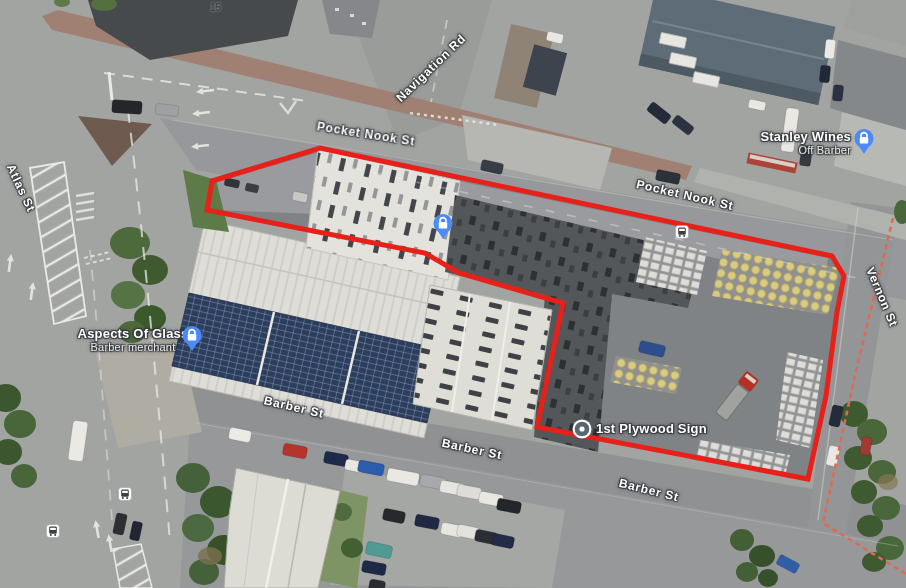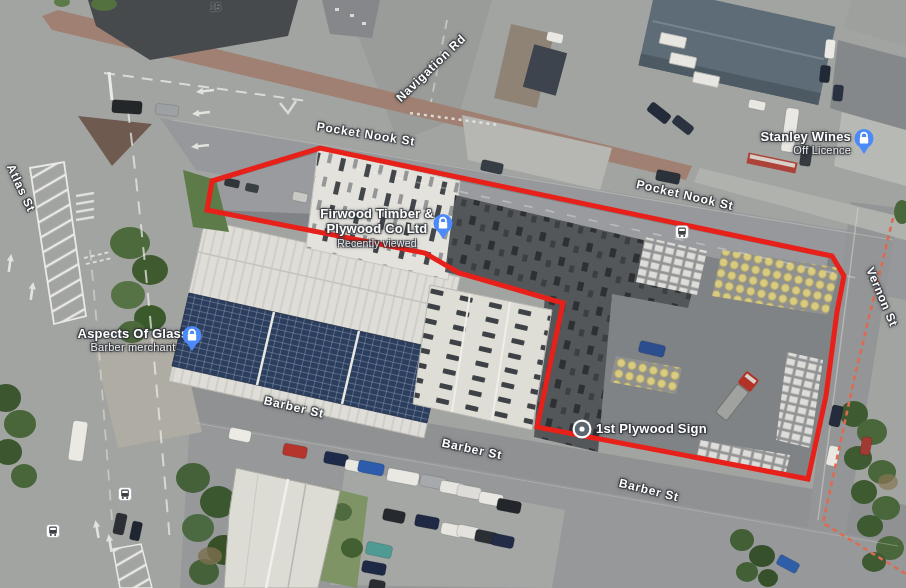--- a/index.html
+++ b/index.html
@@ -283,38 +283,33 @@
 <div class="lbl" style="left:366px;top:134px;transform:translate(-50%,-50%) rotate(9deg);">Pocket Nook St</div>
 <div class="lbl" style="left:685px;top:195px;transform:translate(-50%,-50%) rotate(13deg);">Pocket Nook St</div>
 <div class="lbl" style="left:21px;top:188px;transform:translate(-50%,-50%) rotate(65deg);">Atlas St</div>
 <div class="lbl" style="left:882px;top:297px;transform:translate(-50%,-50%) rotate(67deg);">Vernon St</div>
 <div class="lbl" style="left:294px;top:407px;transform:translate(-50%,-50%) rotate(13deg);">Barber St</div>
 <div class="lbl" style="left:472px;top:449px;transform:translate(-50%,-50%) rotate(12deg);">Barber St</div>
 <div class="lbl" style="left:649px;top:490px;transform:translate(-50%,-50%) rotate(14deg);">Barber St</div>
 
 <div class="place" style="left:851px;top:143px;transform:translate(-100%,-50%);text-align:right;">
   <div>Stanley Wines</div>
-  <div class="sub">Off Licence</div>
+  <div class="sub">Off Barber</div>
 </div>
 <div class="marker" style="left:853px;top:128px;">
   <svg width="22" height="28" viewBox="0 0 22 28">
     <path d="M5.5 17.5 L11 26 L16.5 17.5 Z" fill="#4b8af8"></path>
     <circle cx="11" cy="10.5" r="9.5" fill="#4b8af8"></circle>
     <g>
       <path d="M8 9.2 v-1.6 a3 3 0 0 1 6 0 V9.2" fill="none" stroke="#fff" stroke-width="1.7"></path>
       <rect x="6.8" y="9" width="8.4" height="6.6" rx="1.2" fill="#fff"></rect>
     </g>
   </svg>
 </div>
 
-<div class="place" style="left:377px;top:228px;transform:translate(-50%,-50%);text-align:center;">
-  <div>Firwood Timber &amp;</div>
-  <div>Plywood Co Ltd</div>
-  <div class="tiny">Recently viewed</div>
-</div>
 <div class="marker" style="left:432px;top:213px;">
   <svg width="22" height="28" viewBox="0 0 22 28">
     <path d="M5.5 17.5 L11 26 L16.5 17.5 Z" fill="#4b8af8"></path>
     <circle cx="11" cy="10.5" r="9.5" fill="#4b8af8"></circle>
     <g>
       <path d="M8 9.2 v-1.6 a3 3 0 0 1 6 0 V9.2" fill="none" stroke="#fff" stroke-width="1.7"></path>
       <rect x="6.8" y="9" width="8.4" height="6.6" rx="1.2" fill="#fff"></rect>
     </g>
   </svg>
 </div>

